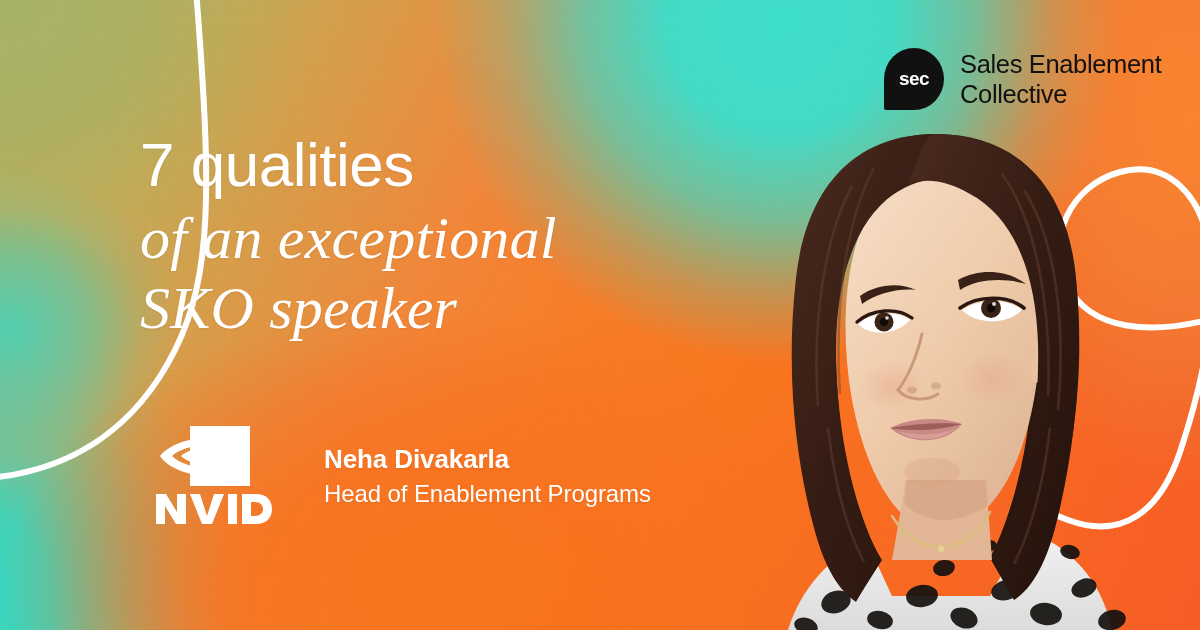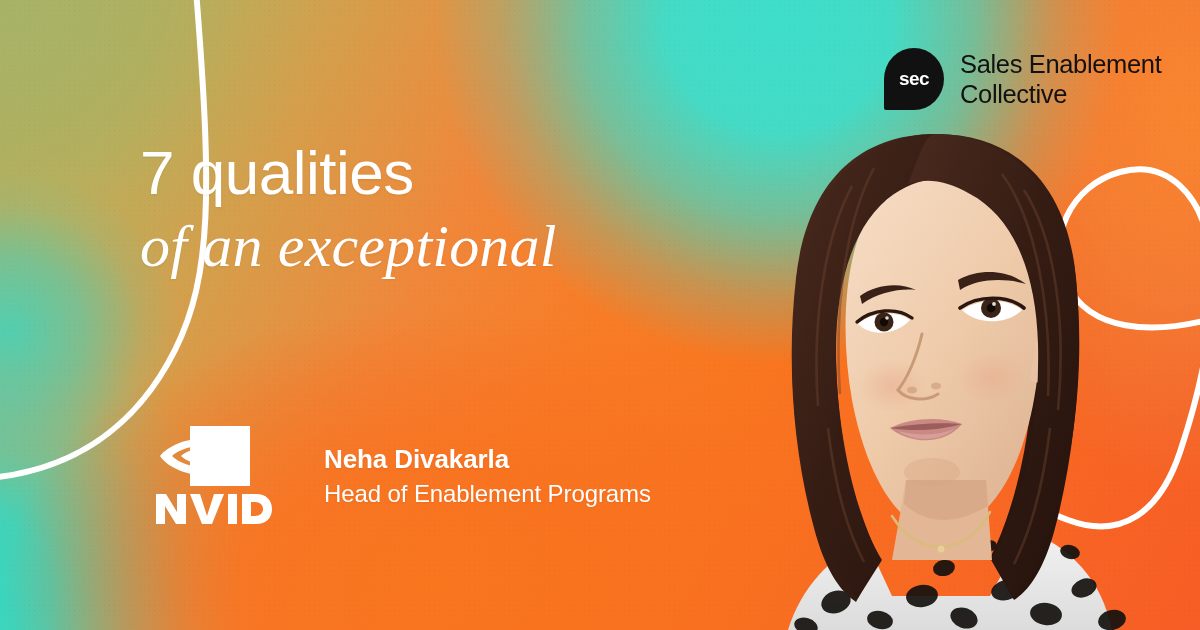--- a/index.html
+++ b/index.html
@@ -154,21 +154,20 @@
     top: 132px;
     color: #ffffff;
   }
   .headline .line1 {
     font-family: "Liberation Sans", sans-serif;
     font-weight: 300;
     font-size: 62px;
     line-height: 1.08;
     letter-spacing: -0.5px;
     text-shadow: 0 1px 2px rgba(120,70,20,0.12);
-    margin-top: 8px;
   }
   .headline .line2,
   .headline .line3 {
     font-family: "Liberation Serif", serif;
     font-style: italic;
     font-weight: 400;
     font-size: 60px;
     line-height: 1.17;
     letter-spacing: 0.2px;
     text-shadow: 0 1px 2px rgba(120,70,20,0.12);
@@ -246,20 +245,21 @@
       <div class="blob"></div>
       <div class="wordmark">sec</div>
     </div>
     <div class="brand-name">Sales Enablement
 Collective</div>
   </div>
 
   <div class="headline">
     <div class="line1">7 qualities</div>
     <div class="line2">of an exceptional</div>
+    <div class="line3">SKO speaker</div>
   </div>
 
   <svg class="portrait" viewBox="0 0 400 502" width="400" height="502">
     <defs>
       <clipPath id="headClip">
         <path d="M 196 14 C 268 14 310 64 318 138 C 326 210 322 268 310 318
                  C 300 362 286 396 268 420 L 250 470 L 150 470 L 128 414
                  C 104 384 88 340 80 288 C 70 222 74 150 96 98
                  C 118 46 146 14 196 14 Z"></path>
       </clipPath>

